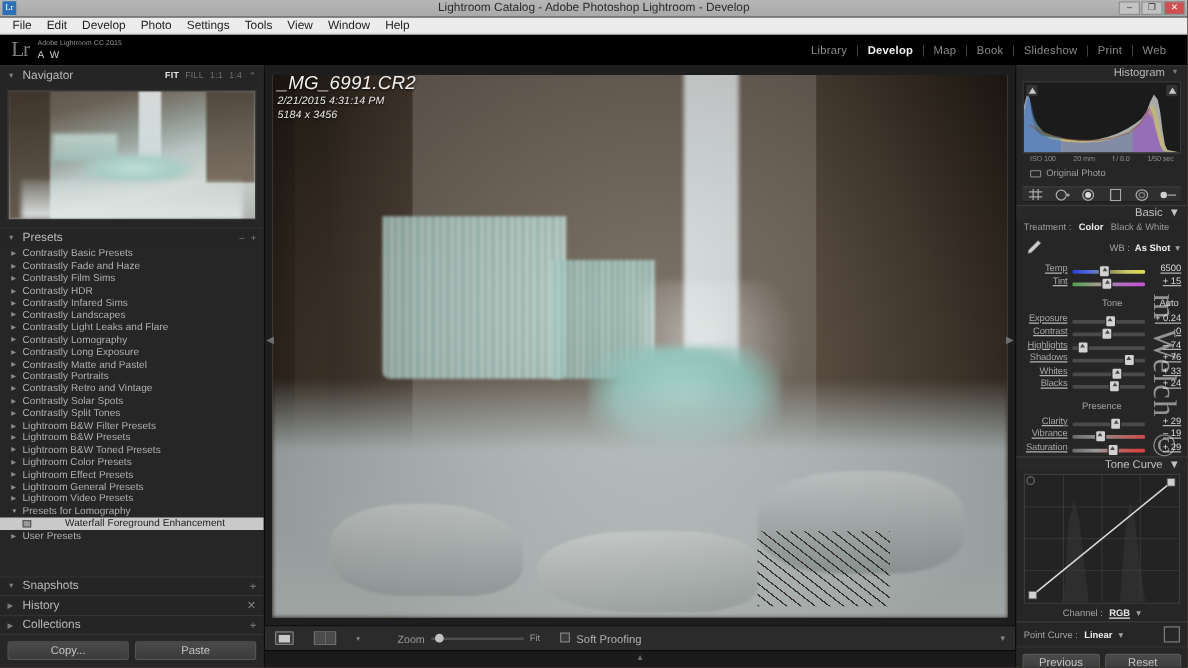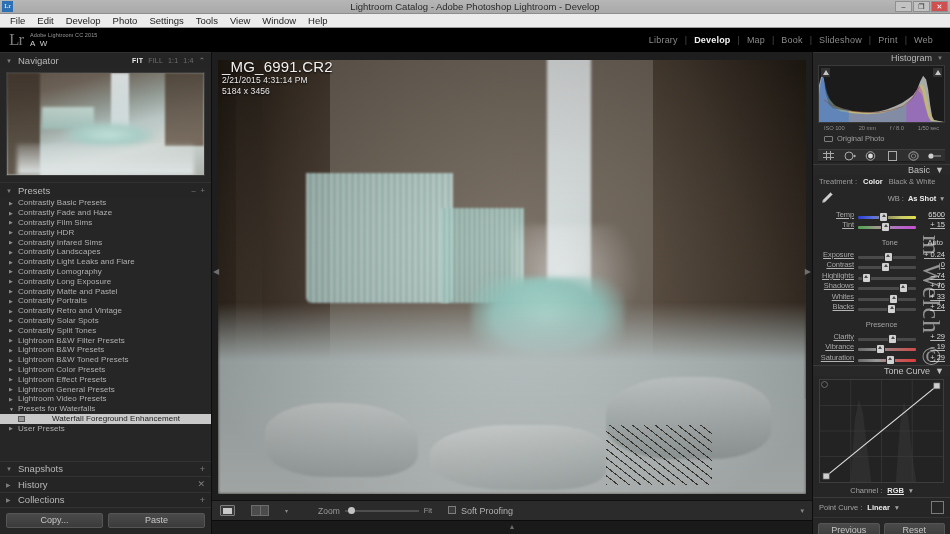--- a/index.html
+++ b/index.html
@@ -124,21 +124,21 @@
 
   .left-footer { background: #262626; padding: 5px 6px 6px 6px; display: flex; gap: 5px; border-top: 1px solid #333; }
   .btn {
     flex: 1; height: 15px; background: linear-gradient(#4a4a4a,#3b3b3b);
     border: 1px solid #555; border-radius: 2px; color: #c6c6c6;
     font-size: 9px; line-height: 13px; text-align: center;
   }
 
   
   .center { flex: 1; background: #1e1e1e; display: flex; flex-direction: column; min-width: 0; position: relative; }
-  .photo-area { flex: 1; position: relative; display: flex; align-items: center; justify-content: center; padding: 8px 6px 6px 6px; min-height: 0; }
+  .photo-area { flex: 1; position: relative; display: flex; align-items: center; justify-content: center; padding: 8px 6px 6px 6px; min-height: 0; font-style: italic; }
   .photo {
     width: 100%; height: 100%; position: relative; overflow: hidden;
     background: #6d6256;
   }
   
   .p-cliffL { position: absolute; left: 0; top: 0; width: 19%; height: 100%;
     background: linear-gradient(100deg,#231b14 0%,#3b2f24 40%,#55463a 100%); }
   .p-treeL { position: absolute; left: 3%; top: 0; width: 4.5%; height: 72%;
     background: linear-gradient(#2d241c,#473a2d); border-radius: 2px; }
   .p-cliffR { position: absolute; right: 0; top: 0; width: 26%; height: 78%;
@@ -457,21 +457,21 @@
           <div class="preset-row">
             <span class="ptri">▶</span>
             <span>Lightroom General Presets</span>
           </div>
           <div class="preset-row">
             <span class="ptri">▶</span>
             <span>Lightroom Video Presets</span>
           </div>
           <div class="preset-row group-open">
             <span class="ptri">▼</span>
-            <span>Presets for Waterfalls</span>
+            <span>Presets for Lomography</span>
           </div>
           <div class="preset-row selected">
             <span class="pbox"></span>
             <span>Waterfall Foreground Enhancement</span>
           </div>
           <div class="preset-row">
             <span class="ptri">▶</span>
             <span>User Presets</span>
           </div>
         </div>

